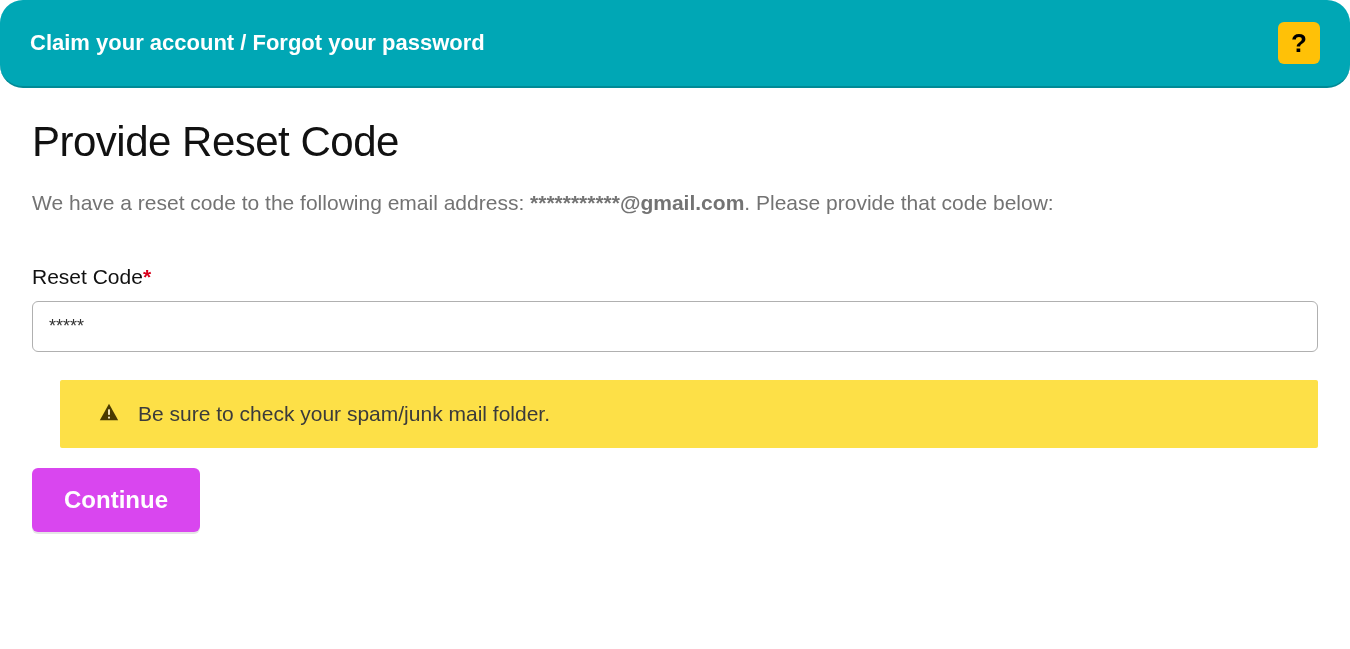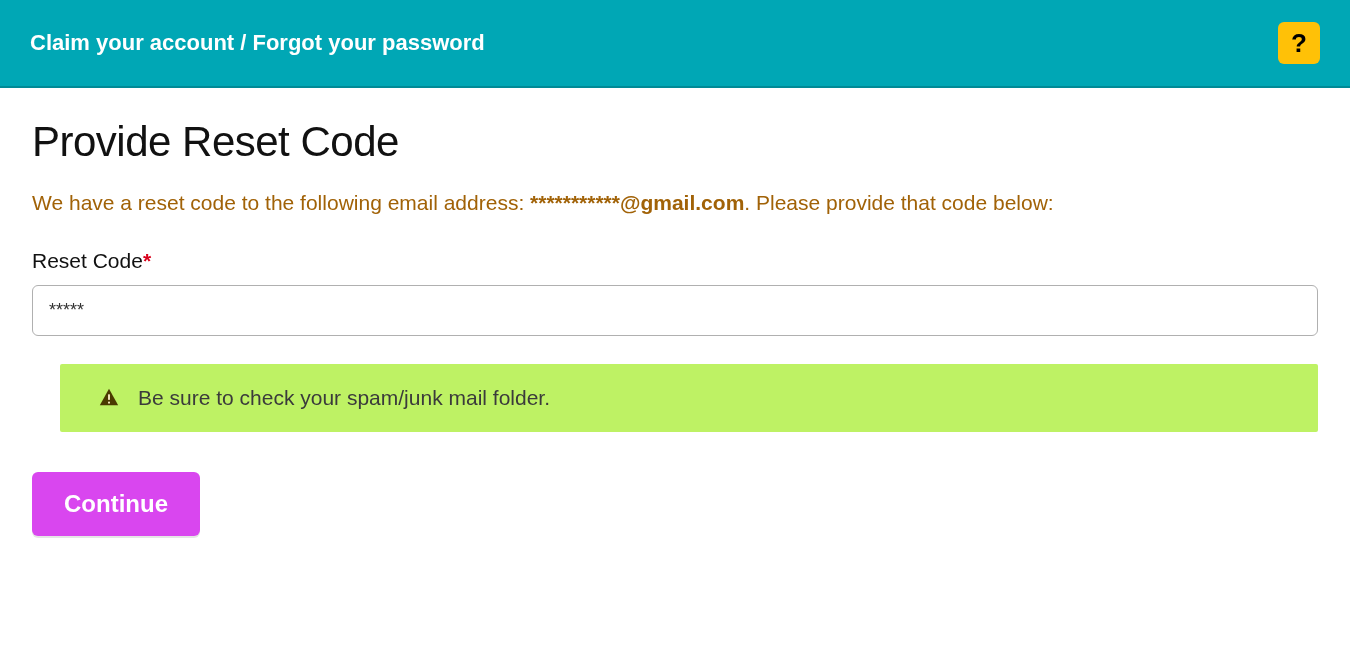--- a/index.html
+++ b/index.html
@@ -13,20 +13,21 @@
       width: 1350px;
     }
     .header-bar {
       background: #00a7b5;
       color: #ffffff;
       padding: 22px 30px;
       display: flex;
       justify-content: space-between;
       align-items: center;
       border-bottom: 2px solid #008a96;
+      border-radius: 23px;
     }
     .header-title {
       font-size: 22px;
       font-weight: bold;
     }
     .help-button {
       background: #ffc107;
       color: #000000;
       width: 42px;
       height: 42px;
@@ -44,22 +45,22 @@
     }
     .page-title {
       font-size: 42px;
       font-weight: normal;
       color: #111111;
       margin-bottom: 22px;
       letter-spacing: -0.5px;
     }
     .instruction-text {
       font-size: 21px;
-      color: #a16207;
-      margin-bottom: 32px;
+      color: #737373;
+      margin-bottom: 48px;
       line-height: 1.4;
     }
     .masked-email {
       font-weight: bold;
     }
     .field-label {
       font-size: 21px;
       color: #111111;
       margin-bottom: 12px;
       display: block;
@@ -71,26 +72,25 @@
     .text-input {
       width: 100%;
       padding: 14px 16px;
       font-size: 18px;
       border: 1px solid #b0b0b0;
       border-radius: 6px;
       color: #333333;
       margin-bottom: 28px;
     }
     .alert-box {
-      background: #bef264;
+      background: #fde047;
       padding: 22px 38px;
       margin-left: 28px;
-      margin-bottom: 40px;
+      margin-bottom: 20px;
       display: flex;
-      align-items: center;
       border-radius: 2px;
     }
     .alert-icon {
       width: 22px;
       height: 22px;
       margin-right: 18px;
       flex-shrink: 0;
     }
     .alert-text {
       font-size: 21px;

